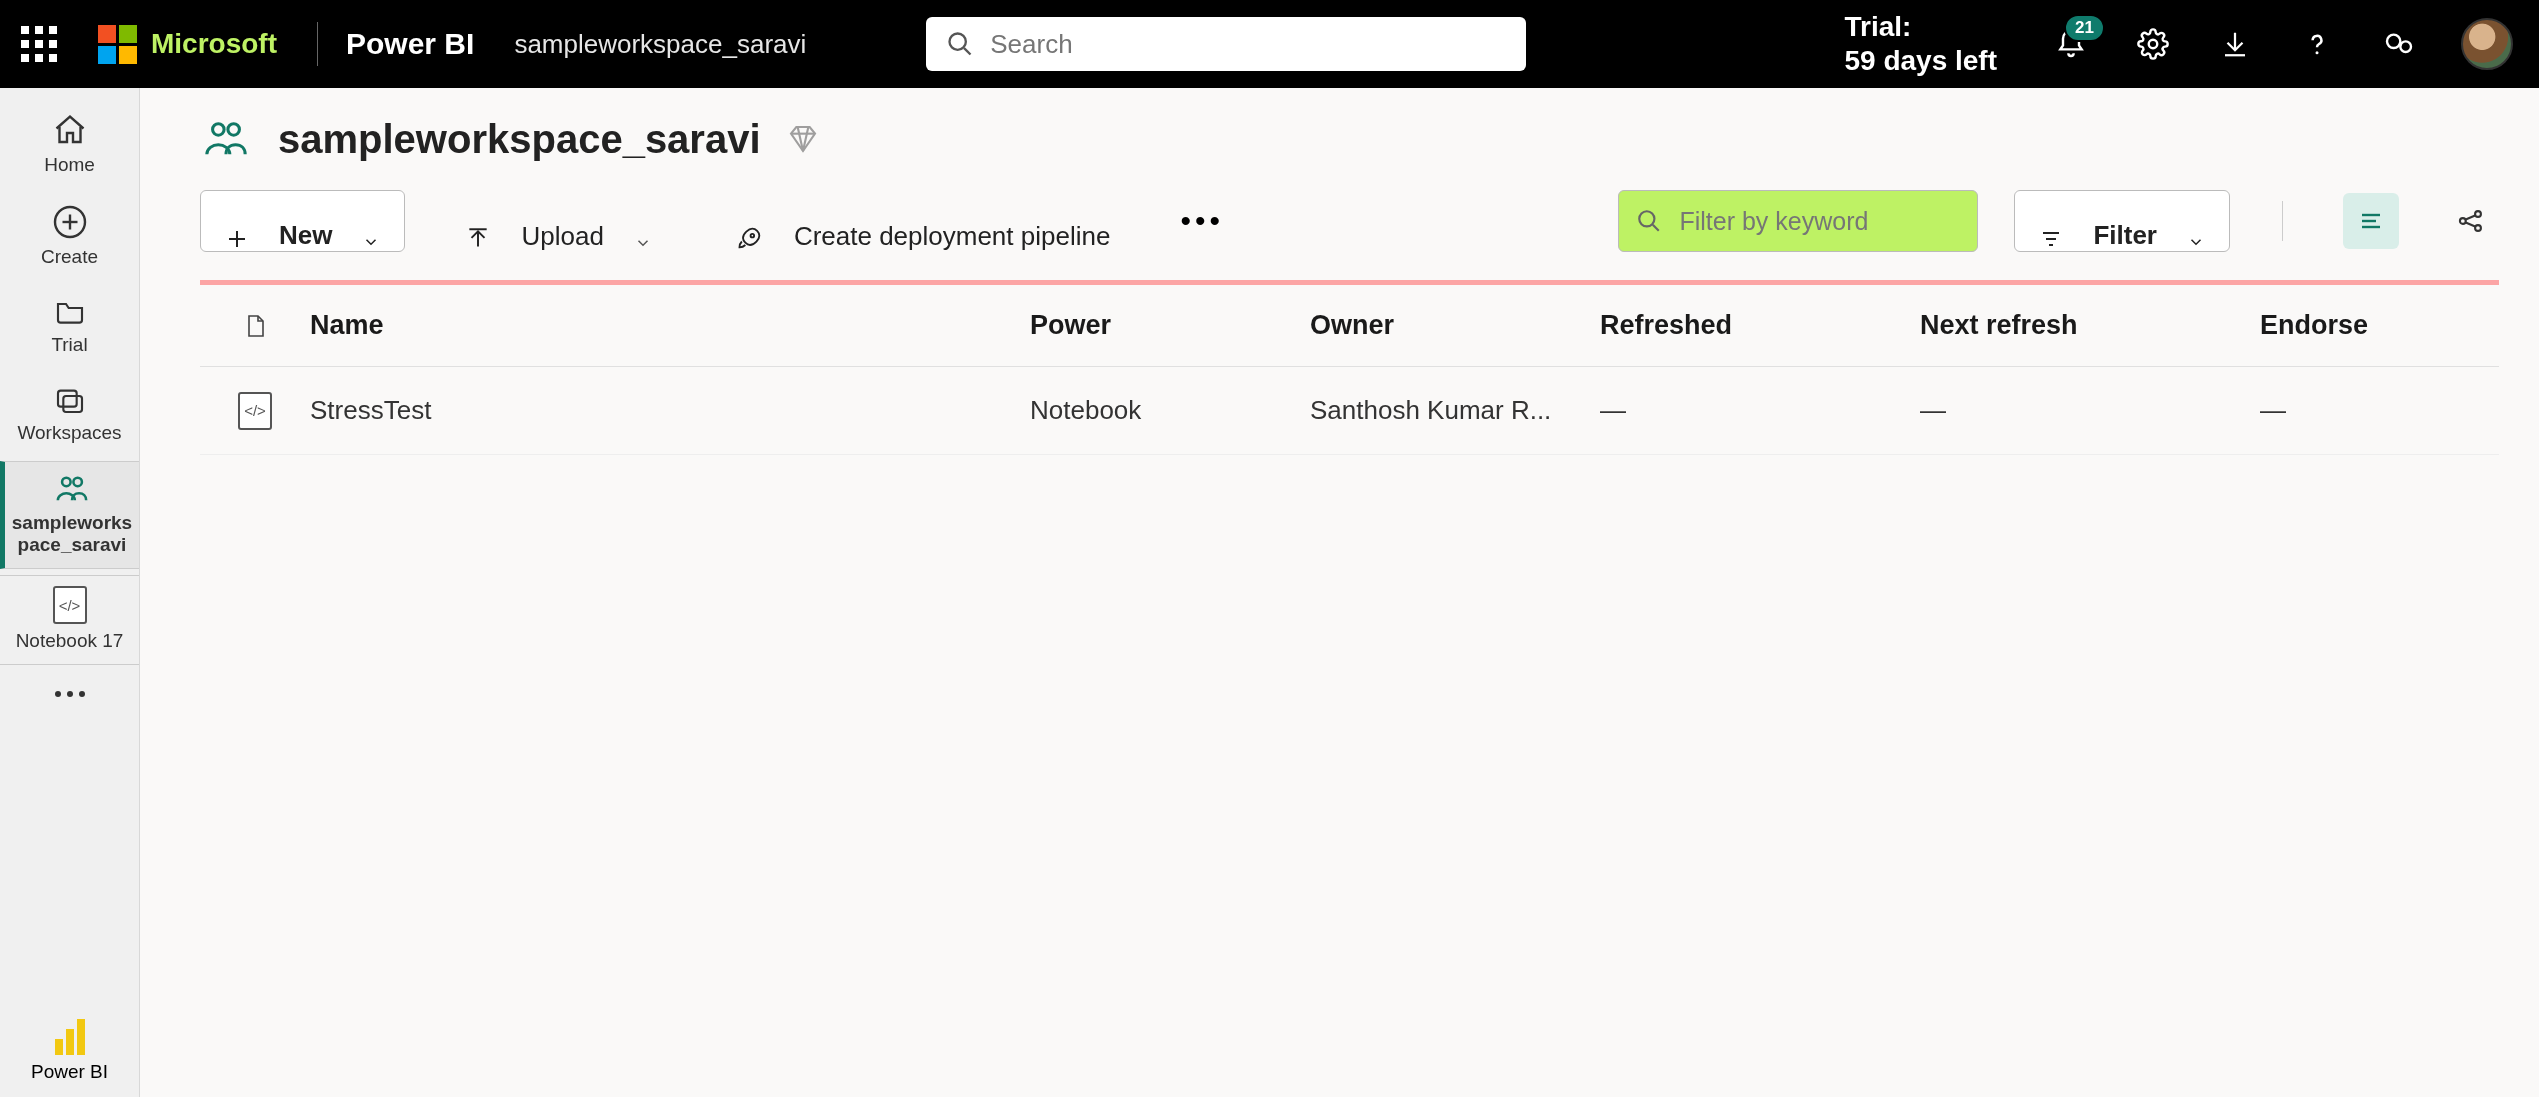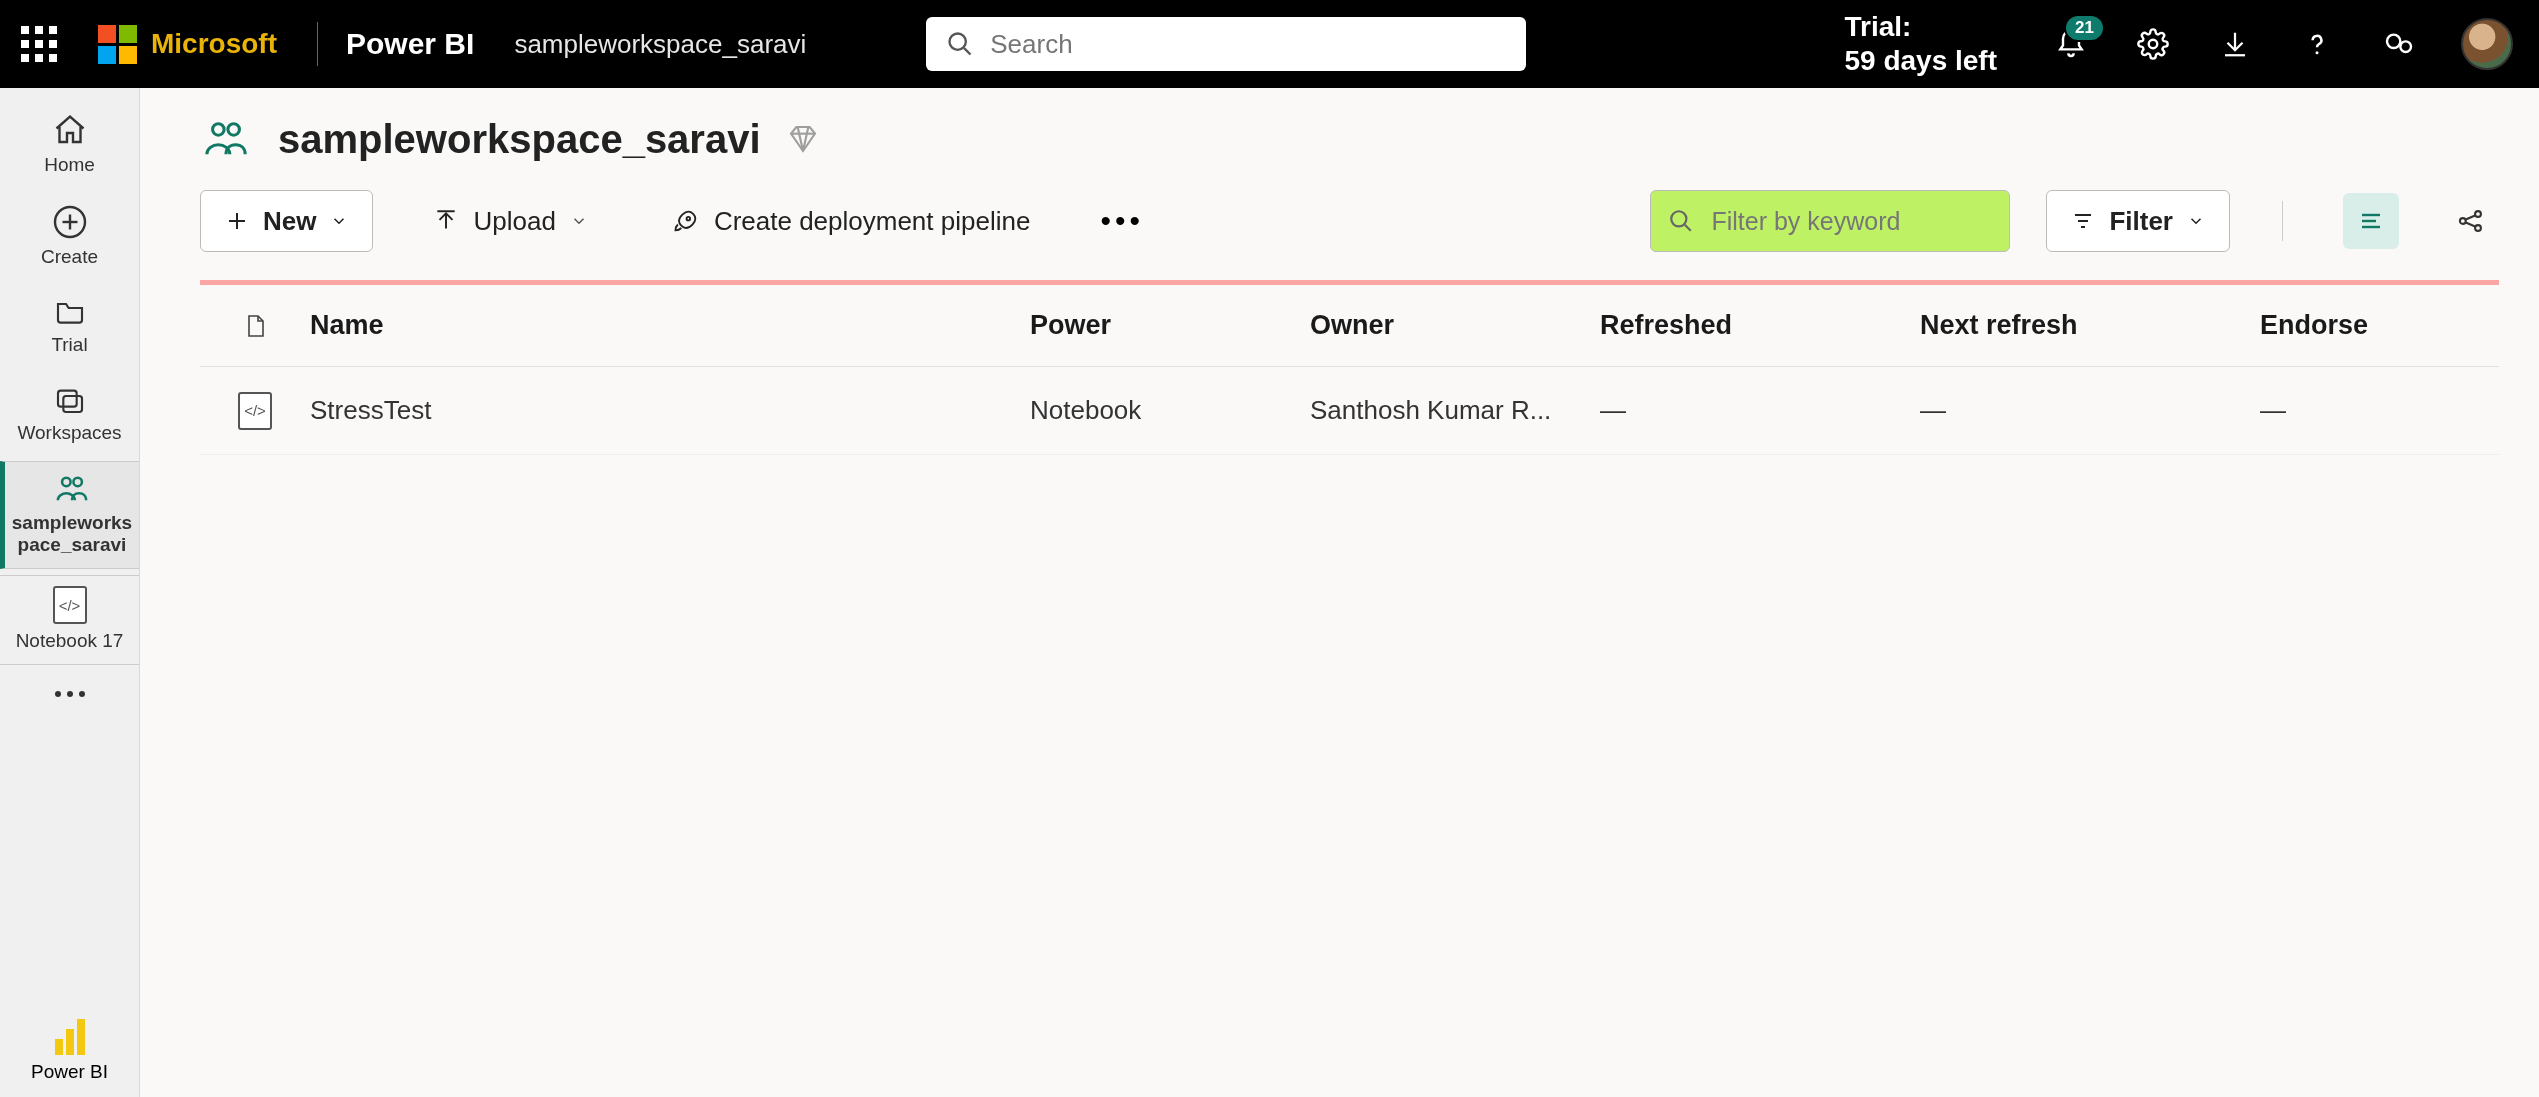--- a/index.html
+++ b/index.html
@@ -6,21 +6,21 @@
 body { background: #f5f5f5; width: 2539px; height: 1097px; overflow: hidden; }
 
 
 .topbar { background: #000; color: #fff; height: 88px; display: flex; align-items: center; padding: 0 26px 0 0; gap: 10px; }
 .app-launcher { width: 78px; height: 88px; display: flex; align-items: center; justify-content: center; }
 .dots3x3 { display: grid; grid-template-columns: repeat(3, 8px); grid-template-rows: repeat(3, 8px); gap: 6px; }
 .dots3x3 span { background: #fff; width:8px; height:8px; }
 .ms-brand { display:flex; align-items:center; gap:14px; padding:0 24px 0 10px; }
 .ms-logo { display:grid; grid-template-columns:18px 18px; grid-template-rows:18px 18px; gap:3px; }
 .ms-logo .r{background:#f25022}.ms-logo .g{background:#7fba00}.ms-logo .b{background:#00a4ef}.ms-logo .y{background:#ffb900}
-.ms-text { font-size:28px; font-weight:600; color:#eab308; }
+.ms-text { font-size:28px; font-weight:600; color:#bef264; }
 .vsep { width:1px; height:44px; background:#666; margin:0 18px 0 6px;}
 .app-name { font-size:30px; font-weight:600; padding-right:28px;}
 .breadcrumb-top { font-size:26px; font-weight:400; color:#e6e6e6; padding-left:2px; }
 .top-spacer1 { flex: 0 0 100px; }
 .search-wrap { position:relative; width:600px; }
 .search-wrap input { width:100%; height:54px; border:none; border-radius:6px; padding:0 20px 0 64px; font-size:26px; background:#fff; color:#0c4a6e; }
 .search-wrap input::placeholder{color:#767676}
 .search-wrap .sicon{position:absolute;left:20px;top:50%;transform:translateY(-50%);}
 .top-flex { flex:1; }
 .trial { text-align:left; font-size:28px; line-height:1.2; font-weight:600; padding-right:14px;}
@@ -42,21 +42,21 @@
 .pbi-logo{width:30px;height:36px;display:inline-flex;align-items:flex-end;gap:3px;}
 .pbi-logo span{display:inline-block;width:8px;background:#f2c811;}
 .pbi-logo span:nth-child(1){height:16px}.pbi-logo span:nth-child(2){height:26px}.pbi-logo span:nth-child(3){height:36px}
 
 
 .main { position:absolute; left:140px; right:0; top:88px; bottom:0; background:#faf9f8; }
 .ws-header { display:flex; align-items:center; gap:26px; padding:28px 40px 20px 60px; }
 .ws-title { font-size:40px; font-weight:700; color:#222;}
 .diamond { opacity:.55;}
 .toolbar { display:flex; align-items:center; padding:0 40px 0 60px; gap:36px; height:78px; }
-.btn { display:flex; align-items:center; gap:14px; height:62px; padding:0 24px; font-size:26px; color:#222; cursor:pointer; border-radius:6px; }
+.btn { display:flex; align-items:flex-end; gap:30px; height:62px; padding:0 24px; font-size:26px; color:#222; cursor:pointer; border-radius:6px; }
 .btn.outline { border:1px solid #bbb; background:#fff; font-weight:600;}
 .ellipsis-btn{font-size:30px;letter-spacing:4px;padding:0 10px;cursor:pointer;}
 .tb-flex{flex:1;}
 .filter-input-wrap{position:relative;}
 .filter-input-wrap input{width:360px;height:62px;border:1px solid #bbb;border-radius:6px;padding:0 18px 0 60px;font-size:25px;background:#bef264;}
 .filter-input-wrap input::placeholder{color:#767676}
 .filter-input-wrap .ficon{position:absolute;left:18px;top:50%;transform:translateY(-50%);}
 .view-toggle { width:56px;height:56px;border-radius:6px;display:flex;align-items:center;justify-content:center;margin-left:8px;cursor:pointer;}
 .view-toggle.active{background:#d9eee9;}
 .tb-vsep{width:1px;height:40px;background:#ccc;margin:0 16px;}

